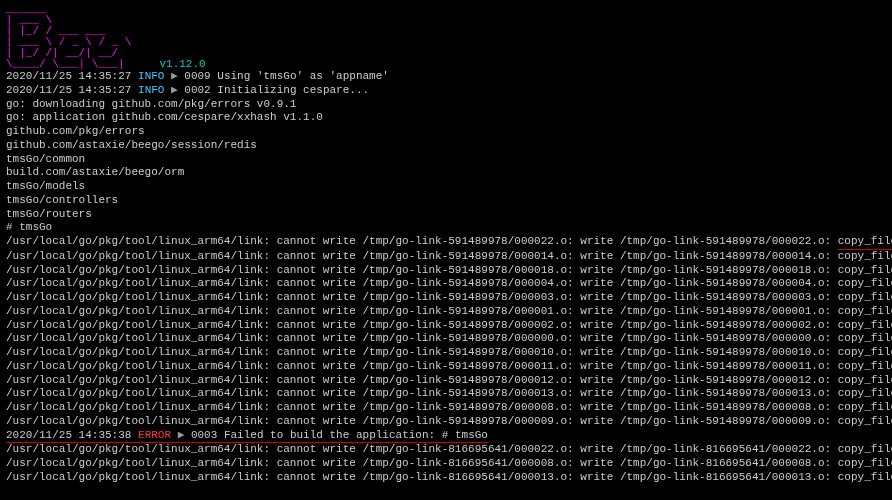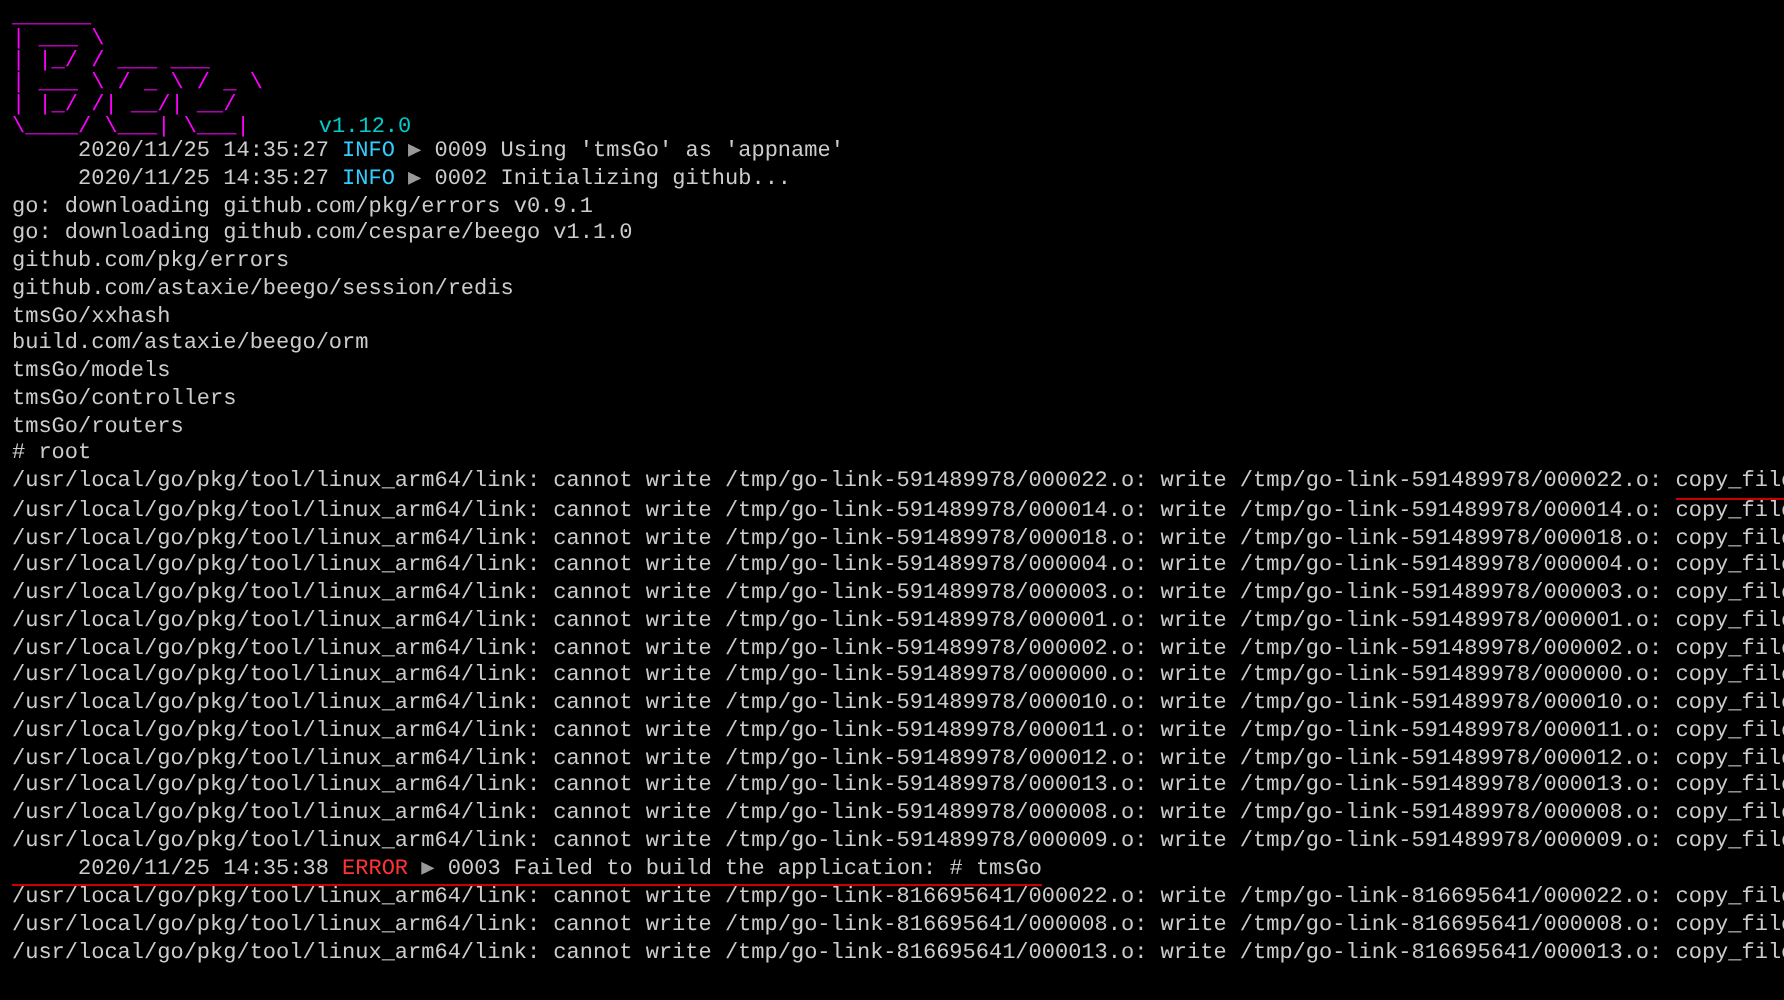--- a/index.html
+++ b/index.html
@@ -12,21 +12,21 @@
     padding: 4px 6px;
     width: 892px;
     height: 500px;
     overflow: hidden;
     white-space: nowrap;
   }
   .prompt-line { color: #ccc; }
   .prompt-host { color: #888; }
   .ascii-art { color: #f0f; line-height: 1.0; }
   .version { color: #0cc; margin-left: 28px; }
-  .ts { color: #ccc; margin-left: 33px; }
+  .ts { color: #ccc; }
   .info { color: #3cf; }
   .error { color: #f33; }
   .sym { color: #999; }
   .msg { color: #ccc; }
   .pkg { color: #ccc; }
   .err-text { color: #ccc; }
   .underline-red { border-bottom: 1px solid #c00; display: inline-block; }
   .line { display: block; }
 </style>
 </head>
@@ -39,35 +39,35 @@
 <div class="line">______</div>
 <div class="line">| ___ \</div>
 <div class="line">| |_/ /  ___   ___</div>
 <div class="line">| ___ \ / _ \ / _ \</div>
 <div class="line">| |_/ /|  __/|  __/</div>
 <div class="line"><span>\____/  \___| \___|</span><span class="version"> v1.12.0</span></div>
 </div>
 
 <div id="info-block">
       <div class="line"><span class="ts">2020/11/25 14:35:27</span> <span class="info">INFO</span>     <span class="sym">▶</span> <span>0009</span> <span class="msg">Using 'tmsGo' as 'appname'</span></div>
-      <div class="line"><span class="ts">2020/11/25 14:35:27</span> <span class="info">INFO</span>     <span class="sym">▶</span> <span>0002</span> <span class="msg">Initializing github...</span></div>
+      <div class="line"><span class="ts">2020/11/25 14:35:27</span> <span class="info">INFO</span>     <span class="sym">▶</span> <span>0002</span> <span class="msg">Initializing cespare...</span></div>
     </div>
 <div id="dl-block">
       <div class="line">go: downloading github.com/pkg/errors v0.9.1</div>
-      <div class="line">go: downloading github.com/cespare/beego v1.1.0</div>
+      <div class="line">go: application github.com/cespare/xxhash v1.1.0</div>
     </div>
 <div id="pkg-block">
       <div class="line pkg">github.com/pkg/errors</div>
       <div class="line pkg">github.com/astaxie/beego/session/redis</div>
-      <div class="line pkg">tmsGo/xxhash</div>
+      <div class="line pkg">tmsGo/common</div>
       <div class="line pkg">build.com/astaxie/beego/orm</div>
       <div class="line pkg">tmsGo/models</div>
       <div class="line pkg">tmsGo/controllers</div>
       <div class="line pkg">tmsGo/routers</div>
-      <div class="line pkg"># root</div>
+      <div class="line pkg"># tmsGo</div>
     </div>
 <div id="link-block1">
       <div class="line err-text">/usr/local/go/pkg/tool/linux_arm64/link: cannot write /tmp/go-link-591489978/000022.o: write /tmp/go-link-591489978/000022.o: <span class="underline-red">copy_file_range: bad file descriptor</span></div>
       <div class="line err-text">/usr/local/go/pkg/tool/linux_arm64/link: cannot write /tmp/go-link-591489978/000014.o: write /tmp/go-link-591489978/000014.o: copy_file_range: bad file descriptor</div>
       <div class="line err-text">/usr/local/go/pkg/tool/linux_arm64/link: cannot write /tmp/go-link-591489978/000018.o: write /tmp/go-link-591489978/000018.o: copy_file_range: bad file descriptor</div>
       <div class="line err-text">/usr/local/go/pkg/tool/linux_arm64/link: cannot write /tmp/go-link-591489978/000004.o: write /tmp/go-link-591489978/000004.o: copy_file_range: bad file descriptor</div>
       <div class="line err-text">/usr/local/go/pkg/tool/linux_arm64/link: cannot write /tmp/go-link-591489978/000003.o: write /tmp/go-link-591489978/000003.o: copy_file_range: bad file descriptor</div>
       <div class="line err-text">/usr/local/go/pkg/tool/linux_arm64/link: cannot write /tmp/go-link-591489978/000001.o: write /tmp/go-link-591489978/000001.o: copy_file_range: bad file descriptor</div>
       <div class="line err-text">/usr/local/go/pkg/tool/linux_arm64/link: cannot write /tmp/go-link-591489978/000002.o: write /tmp/go-link-591489978/000002.o: copy_file_range: bad file descriptor</div>
       <div class="line err-text">/usr/local/go/pkg/tool/linux_arm64/link: cannot write /tmp/go-link-591489978/000000.o: write /tmp/go-link-591489978/000000.o: copy_file_range: bad file descriptor</div>

